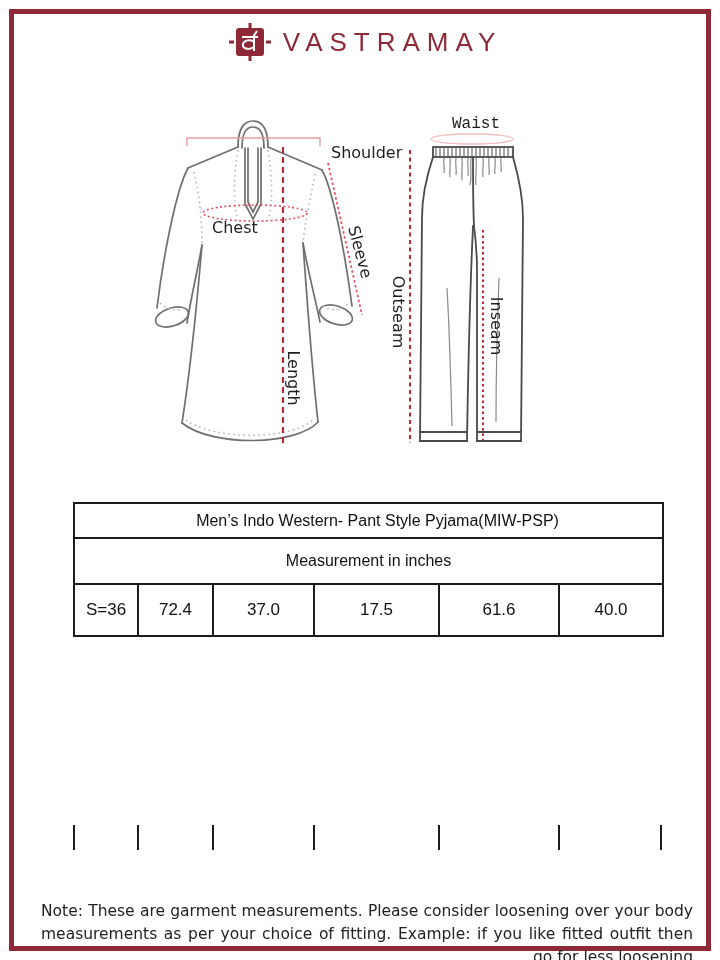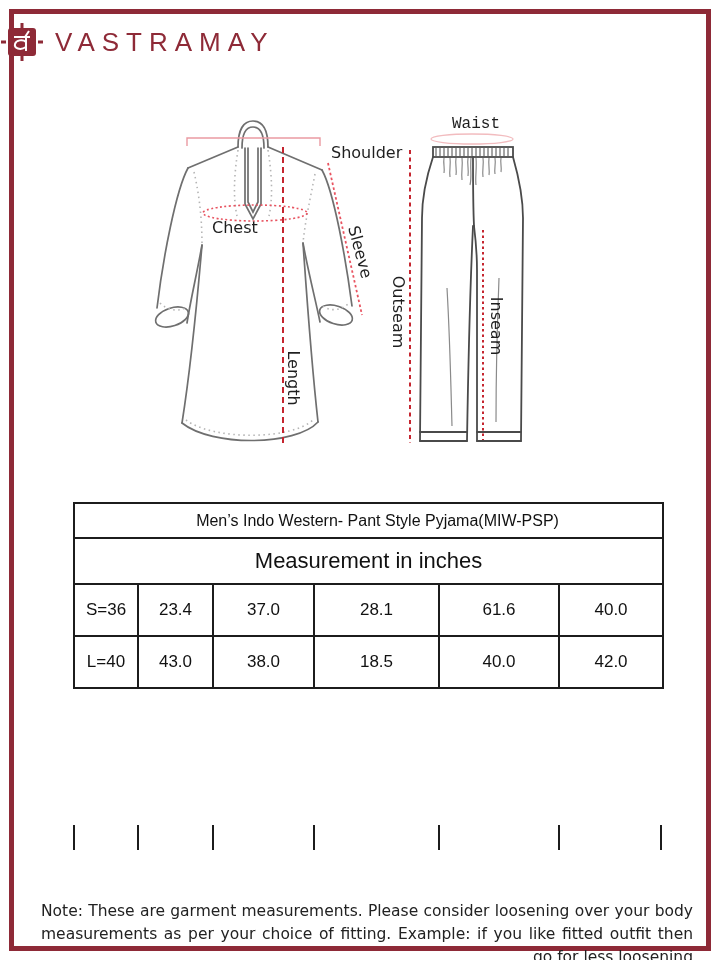--- a/index.html
+++ b/index.html
@@ -1,37 +1,37 @@
 <!DOCTYPE html>
 <html><head>
 <meta charset="utf-8">
 <style>
   html,body{margin:0;padding:0;background:#ffffff;}
   .page{position:relative;width:720px;height:960px;background:#ffffff;overflow:hidden;
         font-family:"Liberation Sans","DejaVu Sans",sans-serif;color:#111;}
   .frame{position:absolute;left:9px;top:9px;right:9px;bottom:9px;border:5px solid #8e2a37;pointer-events:none;}
 
   
-  .brand{position:absolute;top:22px;left:0;right:0;display:flex;align-items:center;gap:11px;}
+  .brand{position:absolute;top:22px;left:10px;right:0;display:flex;align-items:center;justify-content:center;gap:11px;}
   .wordmark{font-size:26px;font-weight:500;letter-spacing:7px;color:#8e2a37;line-height:1;}
 
   
   .diagram{position:absolute;left:0;top:90px;width:720px;height:415px;}
   .diagram svg{position:absolute;left:0;top:0;}
   .dlabel{position:absolute;font-family:"DejaVu Sans",sans-serif;font-size:16px;color:#1f1f1f;white-space:nowrap;line-height:1;}
   .rot90{transform:rotate(90deg);transform-origin:center;}
   .rot75{transform:rotate(75deg);transform-origin:center;}
 
   
   .size-chart{position:absolute;left:73px;top:502px;}
   table{border-collapse:collapse;table-layout:fixed;width:589px;}
   td,th{border:2px solid #1c1c1c;text-align:center;vertical-align:middle;
         font-family:"Liberation Sans","DejaVu Sans",sans-serif;color:#111;padding:0 2px;}
   .t-title td{height:33px;font-size:16px;padding-left:20px;}
-  .t-sub td{height:44px;font-size:22px;}
+  .t-sub td{height:44px;font-size:16px;}
   .t-head th{height:43px;font-size:17px;font-weight:400;line-height:1.25;}
   .t-row td{height:50px;font-size:17px;}
   
   .stub{position:absolute;left:73px;top:825px;width:589px;height:25px;display:grid;
         grid-template-columns:64px 75px 101px 125px 120px 104px;}
   .stub div{border-left:2px solid #1c1c1c;}
   .stub div:last-child{border-right:2px solid #1c1c1c;}
 
   
   .note{position:absolute;left:41px;top:884px;width:652px;font-family:"DejaVu Sans",sans-serif;
@@ -146,33 +146,25 @@
         </colgroup>
       <tbody>
           <tr class="t-title">
             <td colspan="6">Men’s Indo Western- Pant Style Pyjama(MIW-PSP)</td>
           </tr>
       <tr class="t-sub">
             <td colspan="6">Measurement in inches</td>
           </tr>
       <tr class="t-row">
         <td>S=36</td>
-        <td>23.4</td>
+        <td>72.4</td>
         <td>37.0</td>
-        <td>28.1</td>
+        <td>17.5</td>
         <td>61.6</td>
         <td>40.0</td>
-      </tr>
-      <tr class="t-row">
-        <td>L=40</td>
-        <td>43.0</td>
-        <td>38.0</td>
-        <td>18.5</td>
-        <td>40.0</td>
-        <td>42.0</td>
       </tr>
     </tbody>
       </table>
   </div>
   <div class="stub">
     <div></div>
       <div></div>
       <div></div>
       <div></div>
       <div></div>

